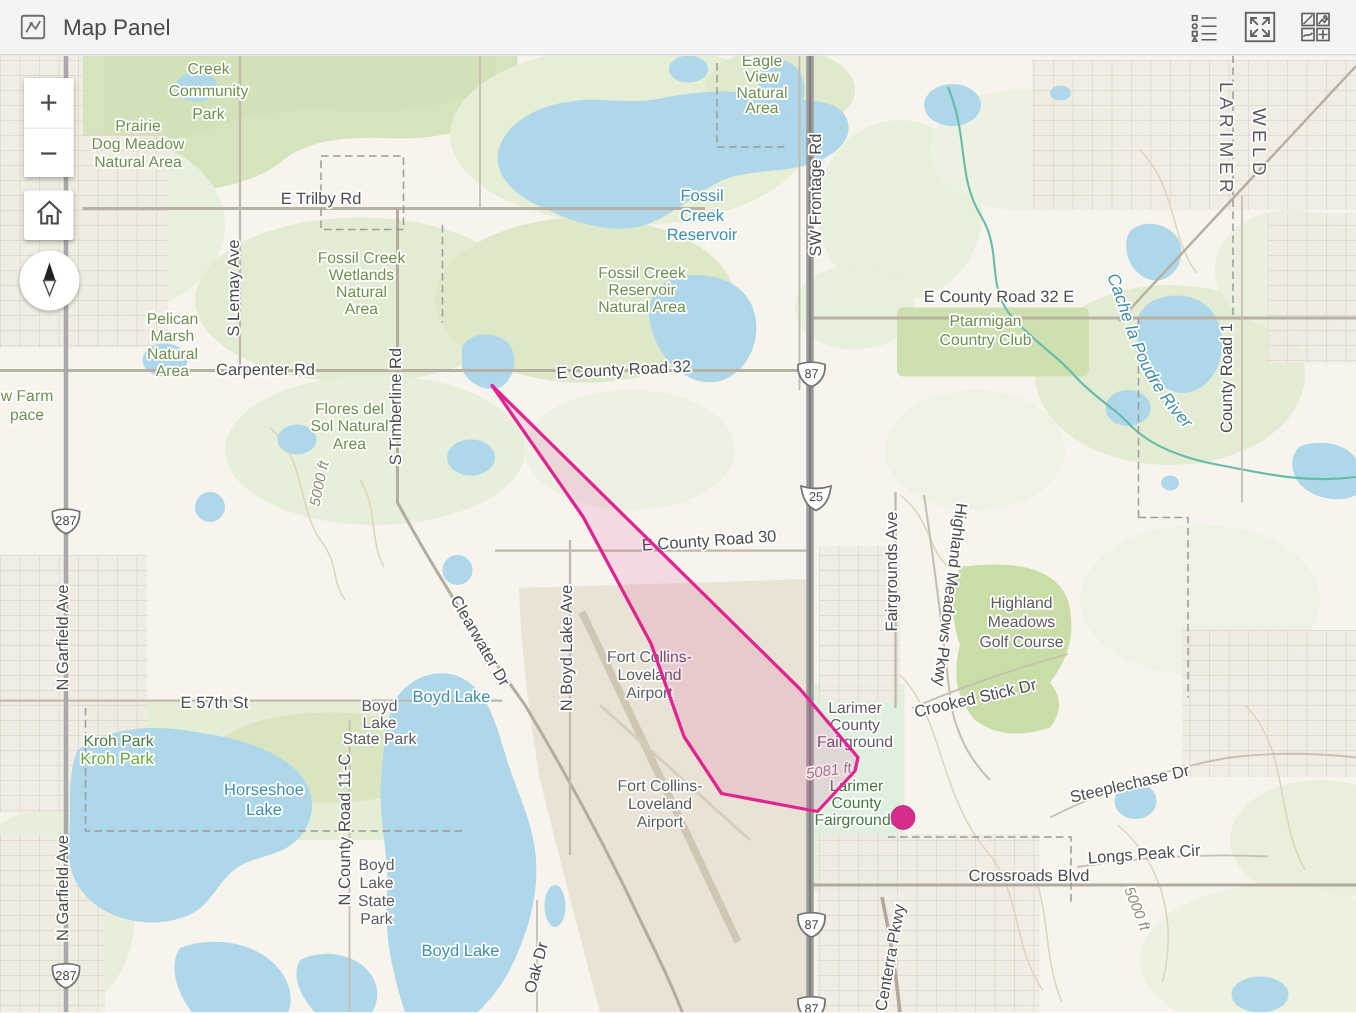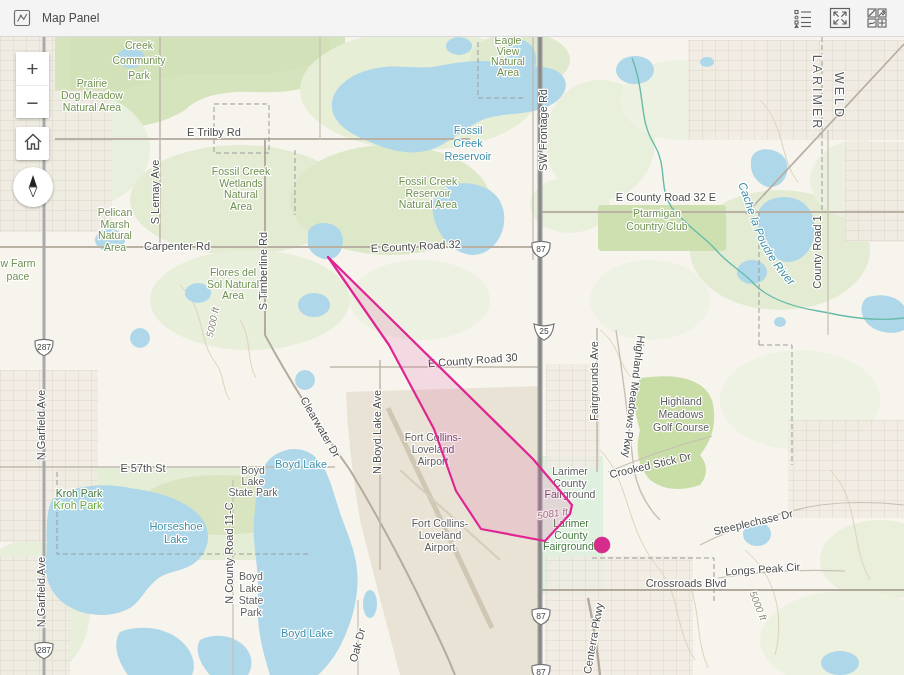--- a/index.html
+++ b/index.html
@@ -2,21 +2,21 @@
 <html style="--header-bg: #f4f4f4; --header-text: #4a4a4a; --icon: #5f5f5f; --map-bg: #f6f4ed; --water: #aed7ea; --water-label: #3d8fa9; --park-label: #6f9150; --road-label: #4d4d4d; --county-label: #5c5c5c; --elev-label: #8e8a79; --facility-label: #5d5d5d; --polygon-stroke: #e02491; --marker: #d62d8d;"><head>
 <meta charset="utf-8">
 <style>
   html,body{margin:0;padding:0;background:#fff;}
   .app{width:904px;height:675px;position:relative;overflow:hidden;
        font-family:"Liberation Sans",sans-serif;background:#f6f4ed;}
   
   .hdr{position:absolute;left:0;top:0;width:904px;height:37px;background:var(--header-bg,#f4f4f4);
        border-bottom:1px solid #d9d9d9;display:flex;align-items:center;box-sizing:border-box;z-index:30;}
   .hdr-left{display:flex;align-items:center;gap:11px;padding-left:13px;flex:1;}
-  .hdr-title{font-size:12px;color:var(--header-text,#4a4a4a);}
+  .hdr-title{font-size:15px;color:var(--header-text,#4a4a4a);}
   .hdr-tools{display:flex;align-items:center;gap:15px;padding-right:16px;}
   .icon-btn{width:22px;height:22px;display:flex;align-items:center;justify-content:center;
             background:transparent;border:none;padding:0;cursor:pointer;color:var(--icon,#5f5f5f);}
   .icon-btn svg, .panel-icon svg{display:block;}
   
   .map{position:absolute;left:0;top:37px;width:904px;height:638px;overflow:hidden;}
   svg text{font-family:"Liberation Sans",sans-serif;paint-order:stroke;stroke:#ffffff;stroke-width:2.4px;stroke-linejoin:round;}
   .lbl{text-anchor:middle;}
   .lbl-road{fill:var(--road-label,#4d4d4d);font-size:11px;}
   .lbl-park{fill:var(--park-label,#6f9150);font-size:10.5px;}

